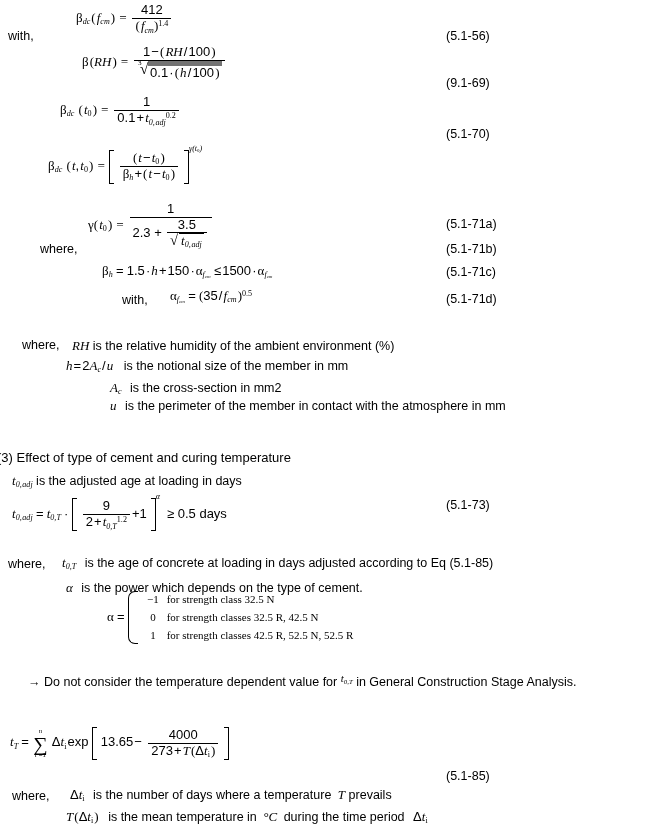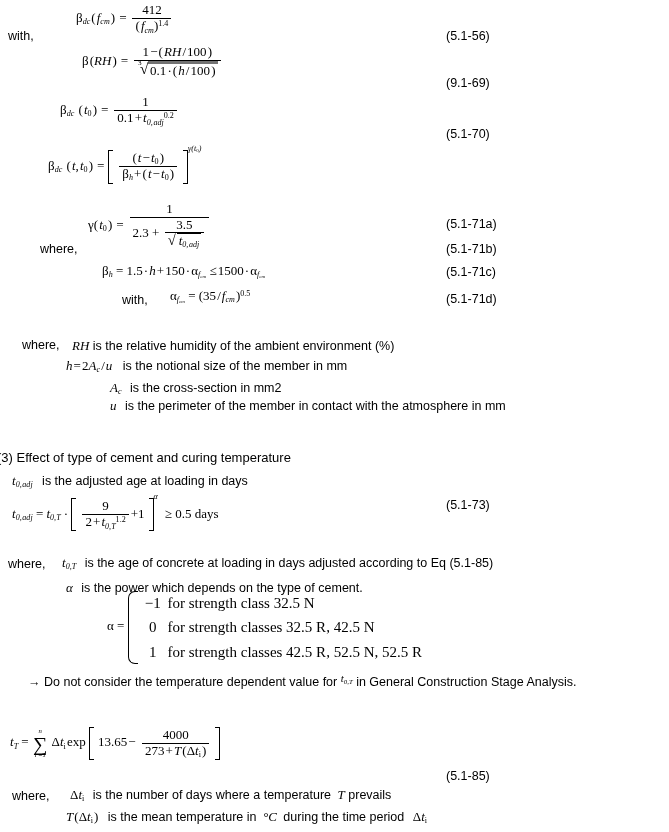--- a/index.html
+++ b/index.html
@@ -8,58 +8,58 @@
     font-family:"Liberation Sans", sans-serif;
     font-size:12.5px;
     position:relative;
     overflow:hidden;
   }
   .page{position:relative;width:669px;height:832px;}
   .abs{position:absolute;white-space:nowrap;}
   
   .m{font-family:"Liberation Serif", serif;font-style:italic;font-size:13px;}
   .m .up{font-style:normal;}
-  .num{font-family:Liberation Serif, serif;font-style:normal;}
+  .num{font-family:Liberation Sans, sans-serif;font-style:normal;}
   .eqno{font-family:"Liberation Sans", sans-serif;font-size:12.5px;font-style:normal;}
   .lbl{font-family:"Liberation Sans", sans-serif;font-size:12.5px;font-style:normal;}
   sub{font-size:.62em;vertical-align:-0.28em;font-style:italic;}
   sup{font-size:.62em;vertical-align:0.55em;font-style:normal;text-align:right;}
   sub.up,sup.up{font-style:normal;}
   
   .frac{display:inline-block;vertical-align:middle;text-align:center;line-height:1.12;margin:0 2px;}
   .frac > .n{display:block;padding:0 3px;}
   .frac > .d{display:block;border-top:1px solid #000;padding:0 3px;}
   
   .sqrt{display:inline-block;position:relative;padding-left:9px;}
   .sqrt::before{content:"\221A";position:absolute;left:0;top:-1px;font-size:1.12em;font-style:normal;}
   .sqrt > .rad{display:inline-block;border-top:1px solid #000;padding:0 2px;}
   .rootidx{font-size:.55em;position:absolute;left:1px;top:-2px;font-style:normal;}
   .sqrt3{display:inline-block;position:relative;padding-left:11px;}
   .sqrt3::before{content:"\221A";position:absolute;left:3px;top:-1px;font-size:1.18em;font-style:normal;}
-  .sqrt3 > .rad{display:inline-block;border-top:3px solid #737373;padding:0 2px;}
+  .sqrt3 > .rad{display:inline-block;border-top:5px solid #737373;padding:0 2px;}
   
   .bigbr{display:inline-block;position:relative;vertical-align:middle;padding:0 5px;}
   .bigbr::before,.bigbr::after{
     position:absolute;top:0;bottom:0;width:4px;content:"";
     border-top:1px solid #000;border-bottom:1px solid #000;
   }
   .bigbr::before{left:0;border-left:1px solid #000;}
   .bigbr::after{right:0;border-right:1px solid #000;}
   .bigbr > .inner{display:inline-block;padding:1px 4px;}
   .bexp{position:absolute;left:100%;top:-6px;font-size:.62em;font-style:italic;white-space:nowrap;}
   
   .p{font-style:normal;}
   
   .cases{display:inline-flex;align-items:center;vertical-align:middle;}
   .cases .brace{
     display:inline-block;width:9px;align-self:stretch;
     border-left:1px solid #000;border-top:1px solid #000;border-bottom:1px solid #000;
     border-radius:7px 0 0 7px;margin-right:4px;
   }
-  .cases .rows{display:inline-block;font-family:"Liberation Serif", serif;font-style:normal;font-size:15px;line-height:1.62;}
+  .cases .rows{display:inline-block;font-family:"Liberation Serif", serif;font-style:normal;font-size:11px;line-height:1.62;}
   .cases .rows .r{white-space:nowrap;}
   .cases .rows .v{display:inline-block;width:22px;text-align:center;}
   
   .sum{display:inline-block;text-align:center;vertical-align:middle;line-height:1;font-style:normal;margin:0 1px;}
   .sum .top{display:block;font-size:.52em;font-style:italic;margin-bottom:-1px;}
   .sum .sig{display:block;font-size:1.55em;font-family:"Liberation Serif", serif;}
   .sum .bot{display:block;font-size:.52em;font-style:italic;margin-top:-2px;}
   .arrow{font-family:"Liberation Sans", sans-serif;font-style:normal;}
 </style>
 </head>
@@ -155,21 +155,21 @@
 
   <div class="abs" style="left:110px;top:398px;">
     <span class="m">u</span>
     <span class="lbl" style="margin-left:5px;text-align:right;">is the perimeter of the member in contact with the atmosphere in mm</span>
   </div>
 
   <div class="abs lbl" style="left:-3px;top:450px;font-size:13px;">(3) Effect of type of cement and curing temperature</div>
 
   <div class="abs" style="left:12px;top:473px;">
     <span class="m">t<sub>0, adj</sub></span>
-    <span class="lbl" style="margin-left:6px;">is the adjusted age at loading in days</span>
+    <span class="lbl" style="">is the adjusted age at loading in days</span>
   </div>
 
   <div class="abs m" style="left:12px;top:498px;">
     t<sub>0, adj</sub> <span class="num">=</span> t<sub>0,T</sub> <span class="num">·</span>
     <span class="bigbr">
       <span class="inner">
         <span class="frac">
           <span class="n num">9</span>
           <span class="d"><span class="num">2 + </span>t<sub>0,T</sub><sup class="up">1.2</sup></span>
         </span><span class="num">+1</span>

